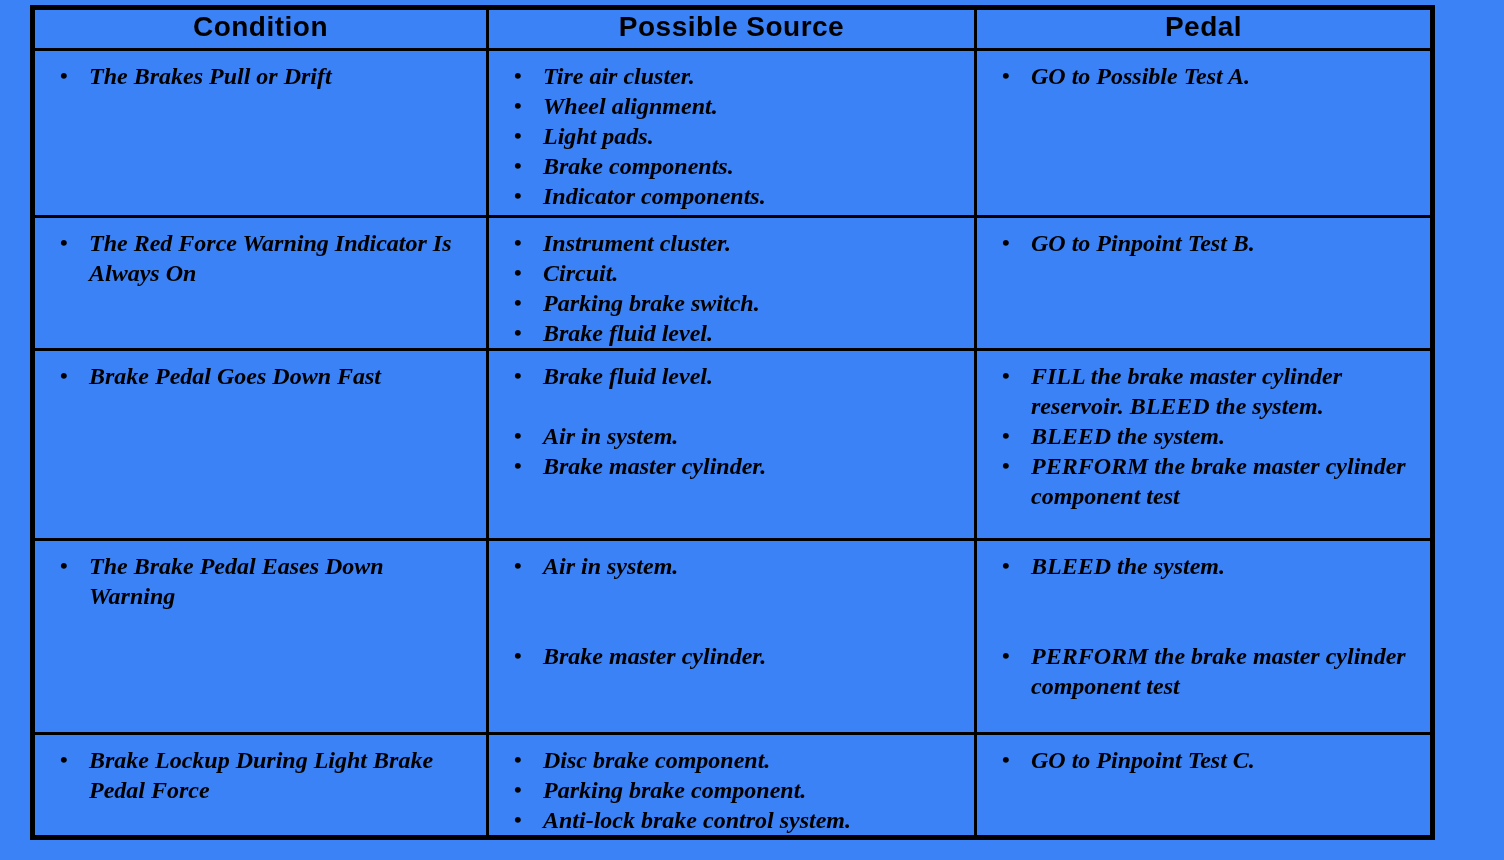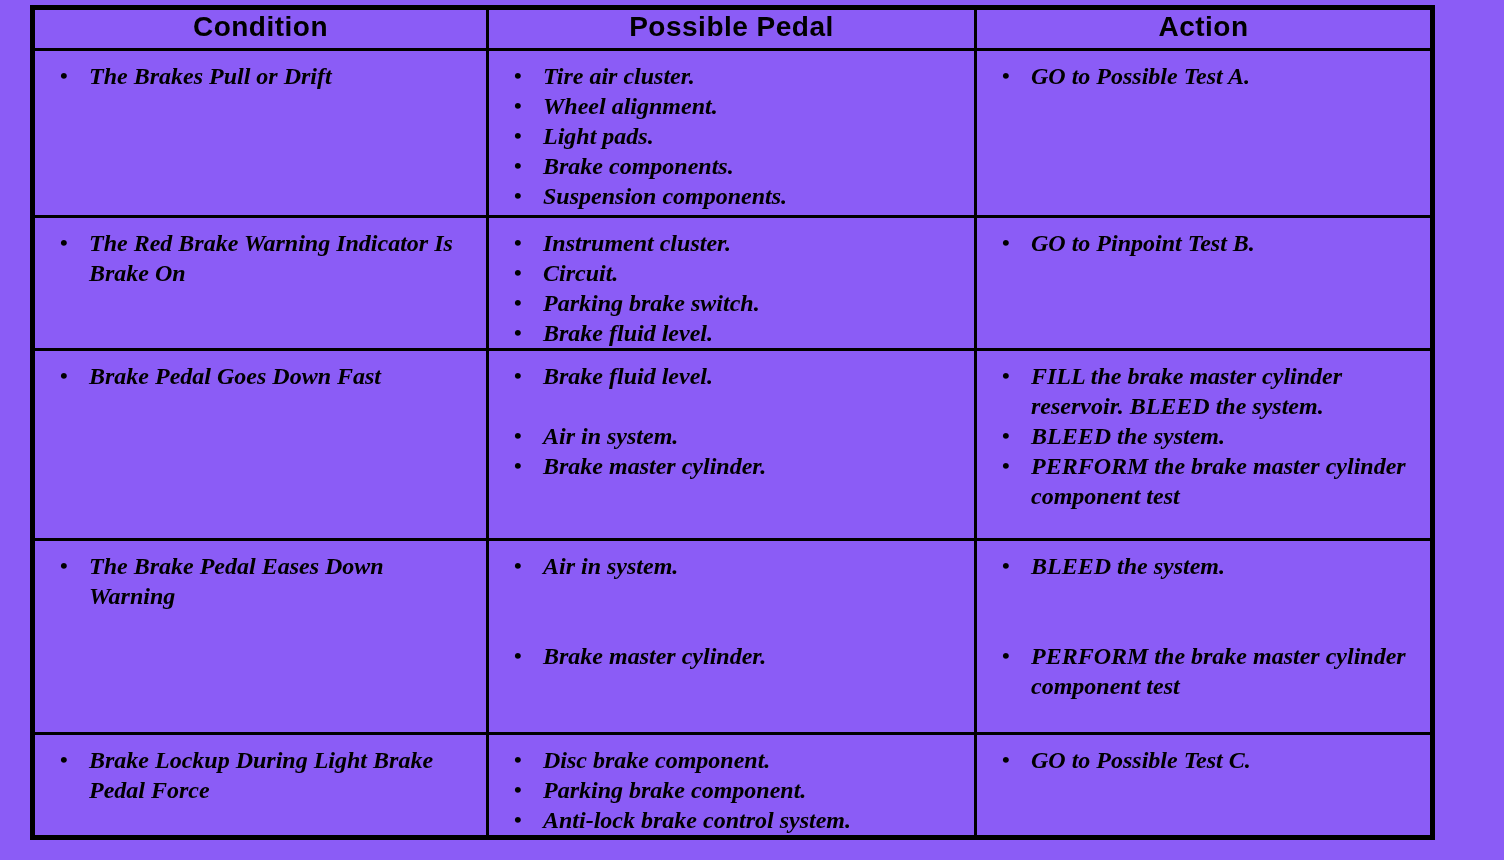--- a/index.html
+++ b/index.html
@@ -8,21 +8,21 @@
     width: 1504px;
     height: 860px;
     background: #ffffff;
     font-family: "Liberation Serif", serif;
     color: #000000;
   }
   .page {
     position: relative;
     width: 1504px;
     height: 860px;
-    background: #8b5cf6;
+    background: #3b82f6;
     overflow: hidden;
   }
   table.diag {
     position: absolute;
     left: 30px;
     top: 5px;
     width: 1400px;
     border-collapse: collapse;
     table-layout: fixed;
     border: 5px solid #000;
@@ -79,22 +79,22 @@
 <div class="page">
   <table class="diag">
     <colgroup>
       <col style="width:455px">
       <col style="width:488px">
       <col style="width:457px">
     </colgroup>
     <thead>
       <tr>
         <th>Condition</th>
-        <th>Possible Pedal</th>
-        <th>Action</th>
+        <th>Possible Source</th>
+        <th>Pedal</th>
       </tr>
     </thead>
     <tbody id="diag-body">
         <tr style="height: 167px;">
           <td class="col-condition">
             <ul class="bullets">
               <li>
                 <span class="bullet">•</span>
                 <span class="item-text">The Brakes Pull or Drift</span>
               </li>
@@ -113,39 +113,39 @@
               <li>
                 <span class="bullet">•</span>
                 <span class="item-text">Light pads.</span>
               </li>
               <li>
                 <span class="bullet">•</span>
                 <span class="item-text">Brake components.</span>
               </li>
               <li>
                 <span class="bullet">•</span>
-                <span class="item-text">Suspension components.</span>
+                <span class="item-text">Indicator components.</span>
               </li>
             </ul>
           </td>
           <td class="col-action">
             <ul class="bullets">
               <li>
                 <span class="bullet">•</span>
                 <span class="item-text">GO to Possible Test A.</span>
               </li>
             </ul>
           </td>
         </tr>
         <tr style="height: 126px;">
           <td class="col-condition">
             <ul class="bullets">
               <li>
                 <span class="bullet">•</span>
-                <span class="item-text">The Red Brake Warning Indicator Is Brake On</span>
+                <span class="item-text">The Red Force Warning Indicator Is Always On</span>
               </li>
             </ul>
           </td>
           <td class="col-source">
             <ul class="bullets">
               <li>
                 <span class="bullet">•</span>
                 <span class="item-text">Instrument cluster.</span>
               </li>
               <li>
@@ -269,20 +269,20 @@
               <li>
                 <span class="bullet">•</span>
                 <span class="item-text">Anti-lock brake control system.</span>
               </li>
             </ul>
           </td>
           <td class="col-action">
             <ul class="bullets">
               <li>
                 <span class="bullet">•</span>
-                <span class="item-text">GO to Possible Test C.</span>
+                <span class="item-text">GO to Pinpoint Test C.</span>
               </li>
             </ul>
           </td>
         </tr>
       </tbody>
   </table>
 </div>
 
 </body></html>

